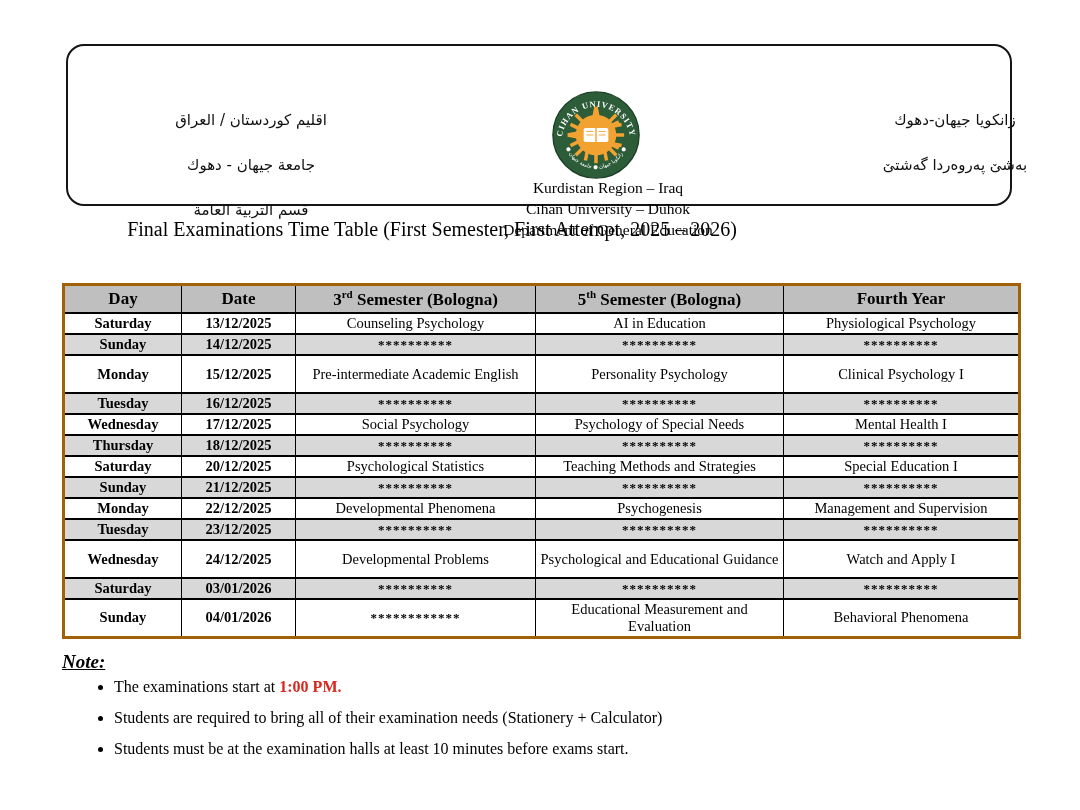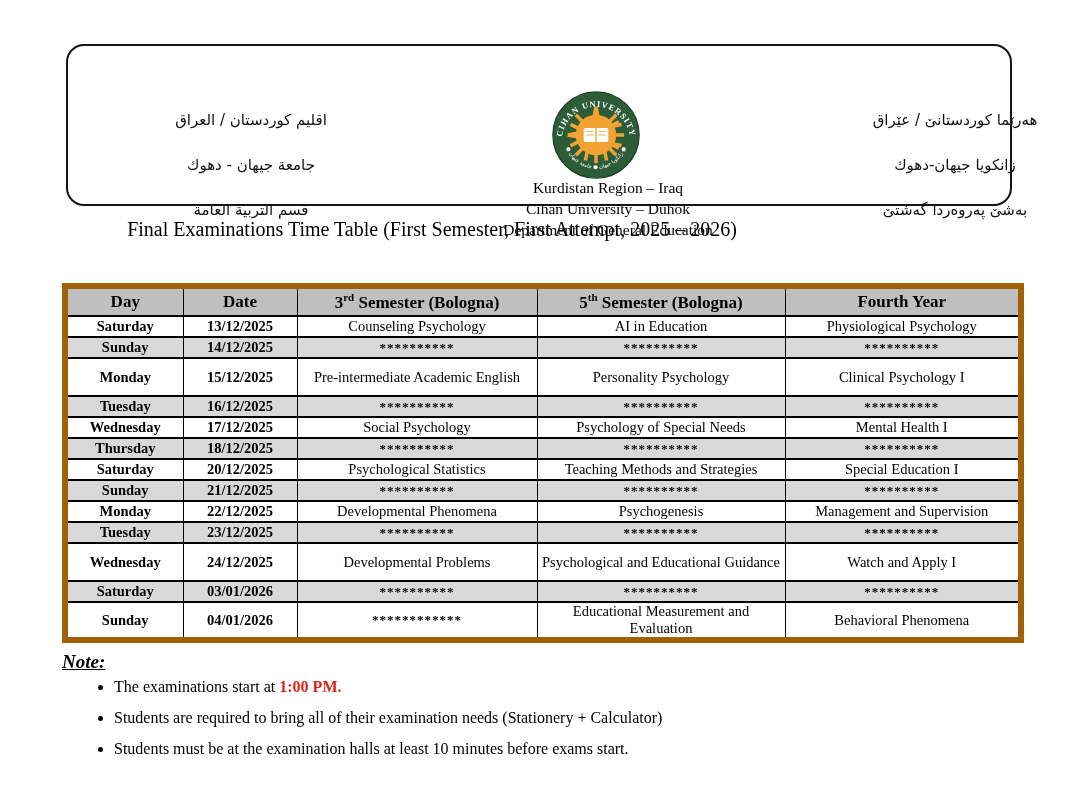--- a/index.html
+++ b/index.html
@@ -38,21 +38,21 @@
     position:absolute;left:62px;top:283px;width:956px;
     border-collapse:collapse;table-layout:fixed;
     font-size:14.5px;
   }
   table.exam th,table.exam td{
     border-left:1px solid #000;border-right:1px solid #000;
     border-top:2px solid #000;border-bottom:2px solid #000;
     padding:0 4px;text-align:center;vertical-align:middle;
     overflow:hidden;
   }
-  table.exam{border:6px solid #a16207;}
+  table.exam{border:3px solid #a16207;}
   table.exam th{
     background:#bfbfbf;font-size:17px;font-weight:bold;height:26px;
   }
   table.exam th sup{font-size:11px;}
   tr.shaded td{background:#d8d8d8;}
   td.day,td.date{font-weight:bold;}
   td.stars{font-weight:bold;font-size:13px;letter-spacing:1px;}
   
   .note-label{
     position:absolute;left:62px;top:651px;font-size:19px;font-weight:bold;
@@ -116,21 +116,20 @@
       </svg>
     </div>
 
     <div class="hdr-en">
       <div>Kurdistan Region – Iraq</div>
       <div>Cihan University – Duhok</div>
       <div>Department of General Education</div>
     </div>
 
     <div class="hdr-ar right">
-      <div>هەرێما كوردستانێ / عێراق</div>
       <div>زانكويا جيهان-دهوك</div>
       <div>بەشێ پەروەردا گەشتێ</div>
     </div>
   </div>
 
   <div class="title-main">Final Examinations Time Table (First Semester, First Attempt, 2025 – 2026)</div>
 
   <table class="exam">
     <colgroup>
       <col style="width:118px">

